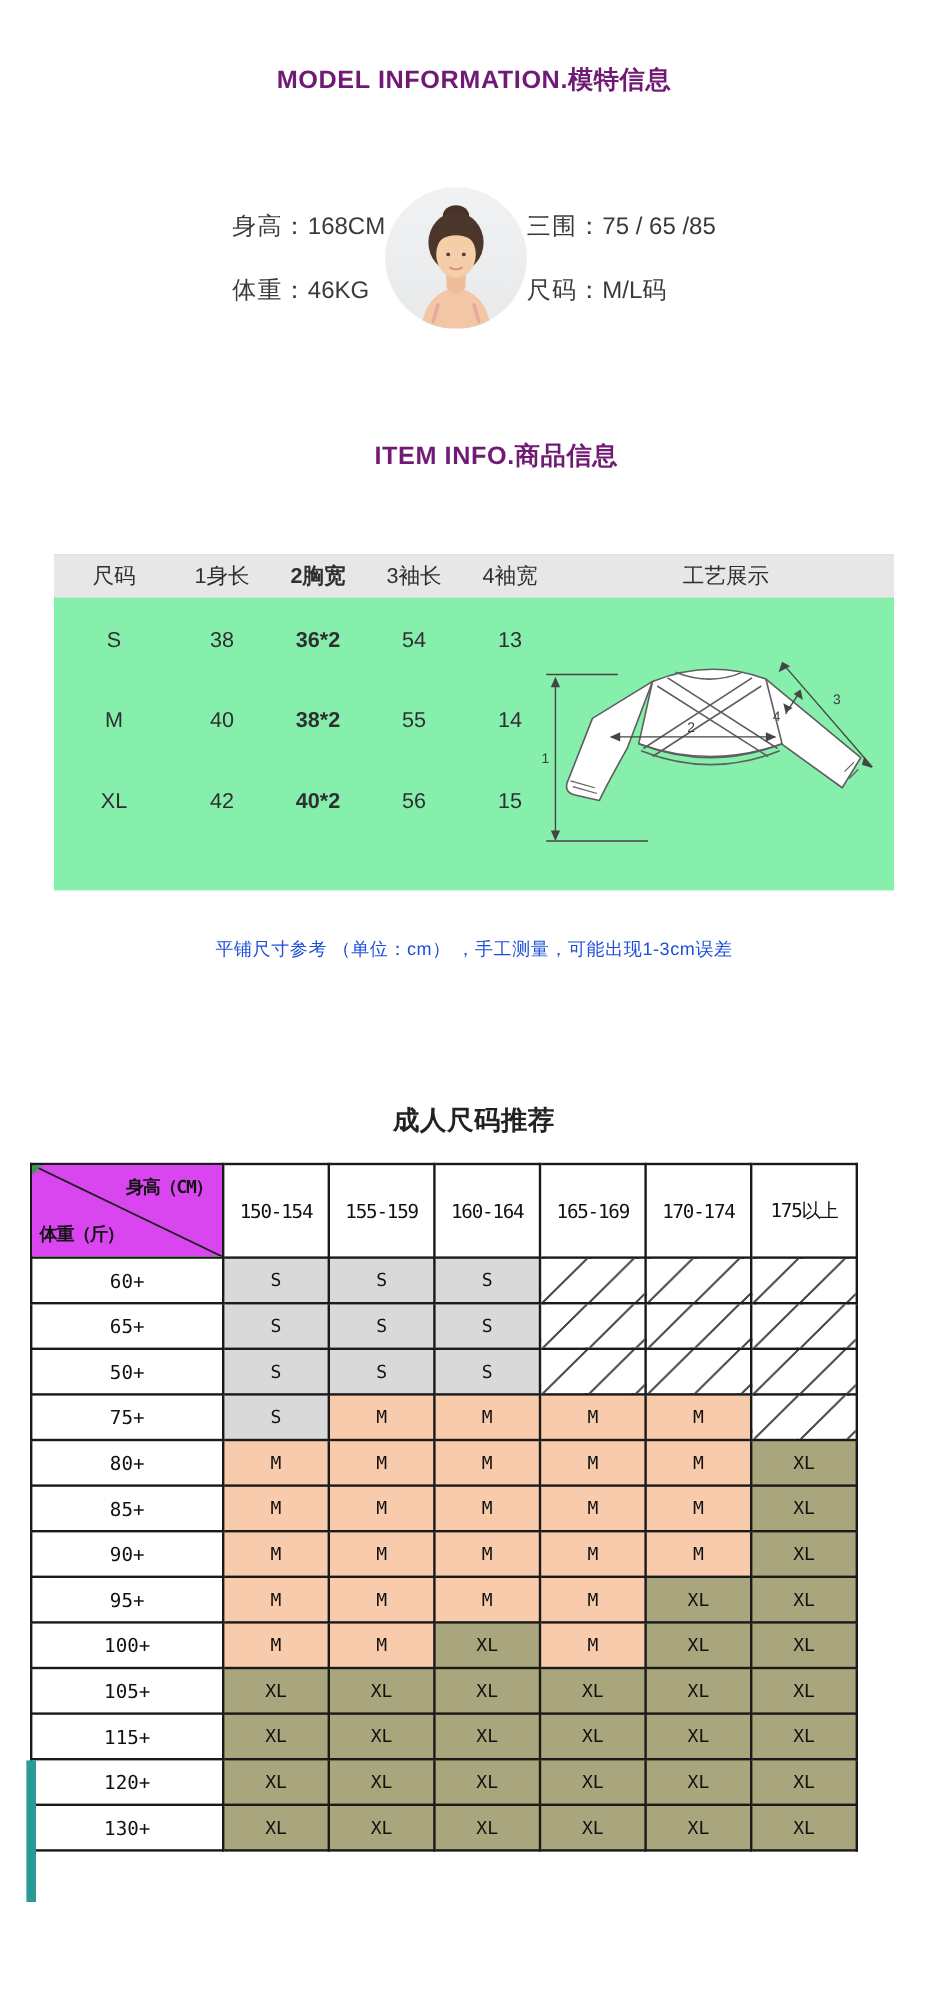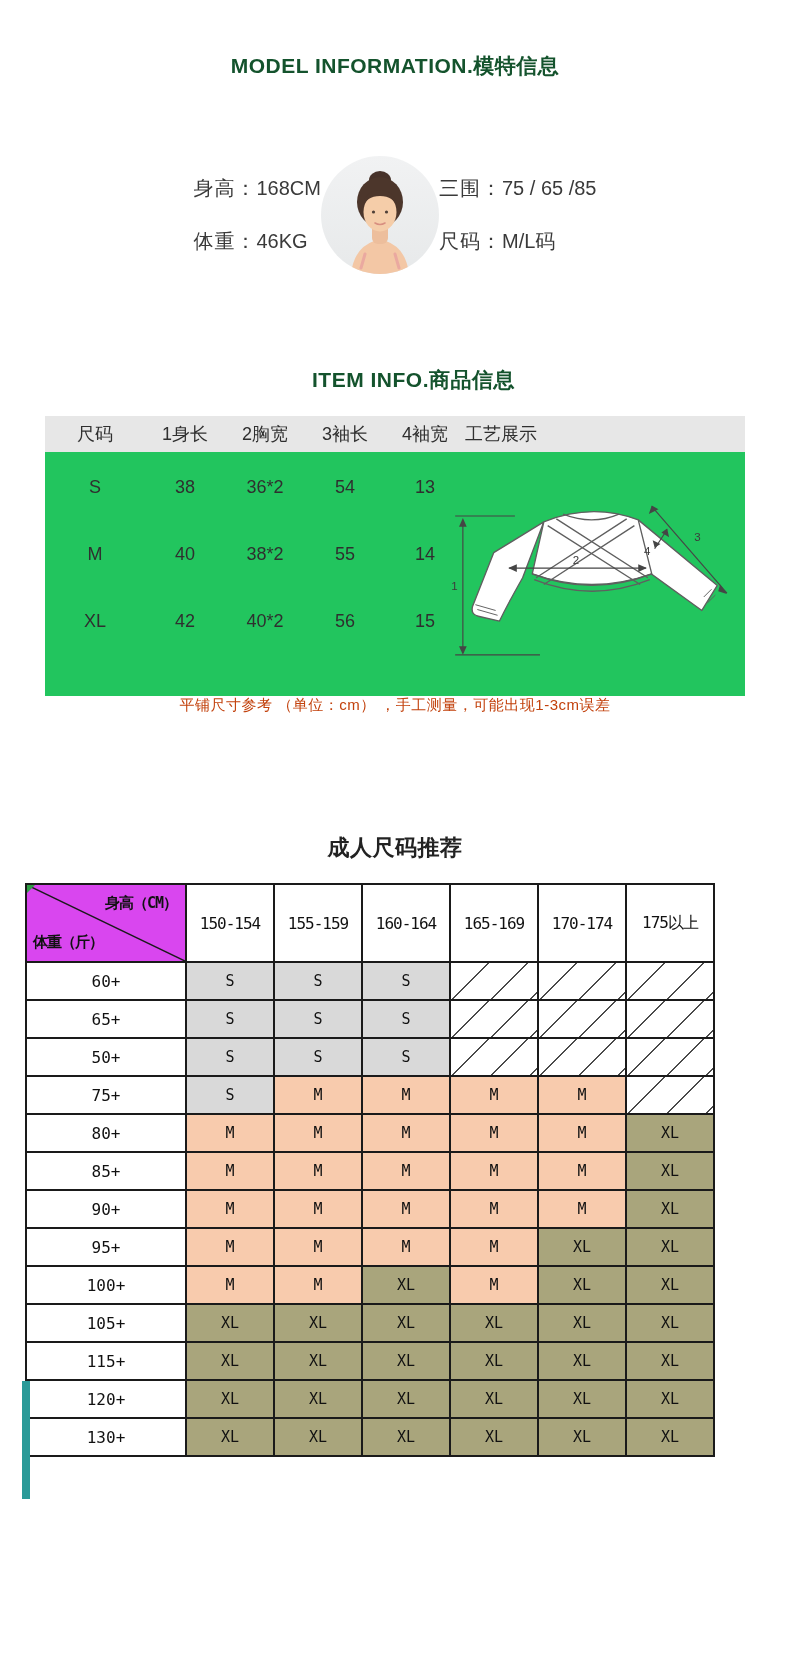--- a/index.html
+++ b/index.html
@@ -3,57 +3,57 @@
 <meta charset="utf-8">
 <style>
   * { box-sizing: border-box; margin: 0; padding: 0; }
   html,body { background:#fff; }
   body {
     width: 790px; height: 1673px; margin: 0 auto; position: relative;
     font-family: "Liberation Sans", sans-serif; color: #333;
   }
   .sec-title {
     text-align: center; font-size: 21px; font-weight: bold;
-    color: #14532d; letter-spacing: .5px;
+    color: #701a75; letter-spacing: .5px;
   }
   #model-title { padding-top: 52px; }
 
   
   .model-info {
     margin-top: 76px; display: flex; align-items: center;
     justify-content: center; 
   }
   .info-col { display: flex; flex-direction: column; gap: 26px; }
   .info-line { font-size: 20px; color: #3a3a3a; white-space: nowrap; }
   .info-line .lbl { letter-spacing: 1px; }
   .photo {
     width: 118px; height: 118px; border-radius: 50%; overflow: hidden;
     background: linear-gradient(180deg,#f1f2f3,#e7e9ea); flex: 0 0 auto;
   }
 
   
   #item-title { margin-top: 92px; padding-left: 37px; }
   .size-table {
-    width: 700px; margin: 22px auto 0; background: #22c55e; position: relative;
+    width: 700px; margin: 68px auto 0; background: #86efac; position: relative;
   }
   .sz-head {
     height: 36px; background: #e7e7e7; display: flex; align-items: center;
     font-size: 18px; color: #2f2f2f;
   }
   .sz-row { display: flex; align-items: center; height: 67px; }
   .sz-body { padding-top: 2px; padding-bottom: 41px; }
   .sz-col { text-align: center; }
-  .c0 { width: 100px; } .c1 { width: 80px; } .c2 { width: 80px; }
+  .c0 { width: 100px; } .c1 { width: 80px; } .c2 { width: 80px; font-weight: bold; }
   .c3 { width: 80px; } .c4 { width: 80px; }
-  .sz-art-col { flex: 1; text-align: left; }
+  .sz-art-col { flex: 1; text-align: center; }
   .sz-row .sz-col { font-size: 18px; color: #2f2f2f; }
   .garment { position: absolute; right: 8px; top: 48px; }
 
   .size-note {
-    text-align: center; font-size: 15px; color: #c2410c;
+    margin-top: 40px; text-align: center; font-size: 15px; color: #1d4ed8;
     letter-spacing: .5px;
   }
 
   
   #adult-title { margin-top: 118px; font-size: 22px; color: #222; }
   .adult-wrap { margin: 20px 0 0 25px; position: relative; width: 692px; }
   table.adult {
     border-collapse: collapse; table-layout: fixed; width: 688px;
     font-family: "DejaVu Sans Mono", monospace; color: #111;
   }

